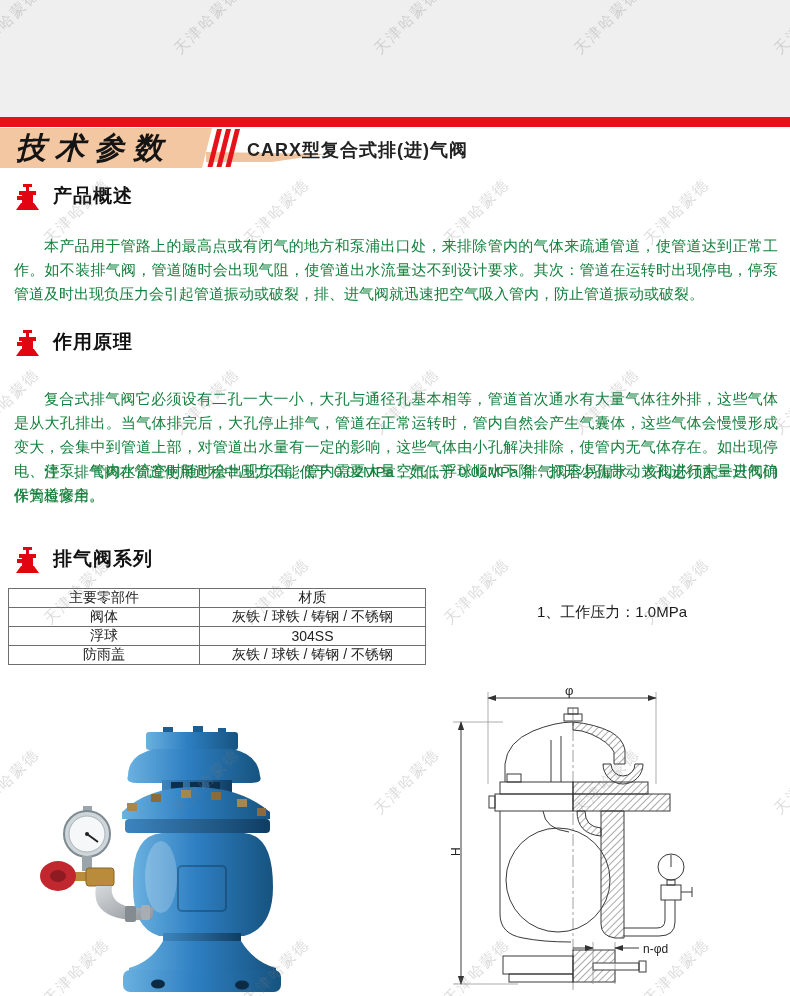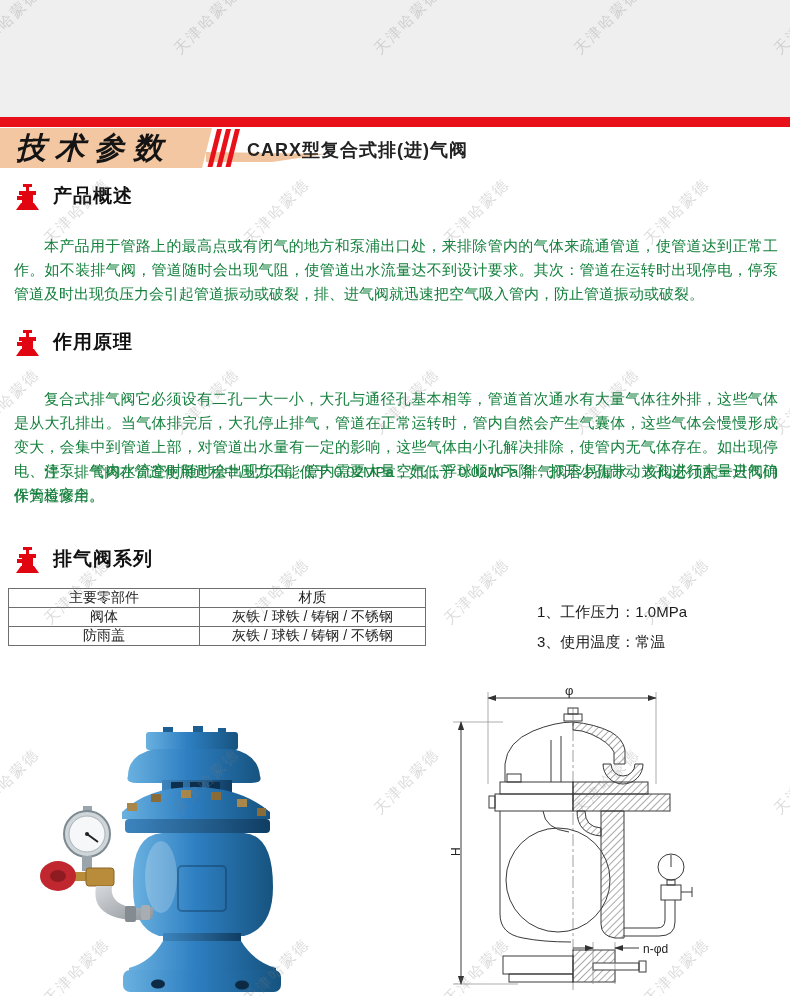--- a/index.html
+++ b/index.html
@@ -101,29 +101,32 @@
   <tbody>
       <tr>
     <th class="c1">主要零部件</th>
     <th>材质</th>
   </tr>
   <tr>
     <td class="c1">阀体</td>
     <td>灰铁 / 球铁 / 铸钢 / 不锈钢</td>
   </tr>
   <tr>
+    <td class="c1">浮球</td>
+    <td>304SS</td>
+  </tr>
+  <tr>
     <td class="c1">防雨盖</td>
     <td>灰铁 / 球铁 / 铸钢 / 不锈钢</td>
   </tr>
 </tbody>
   </table>
 
 <div class="spec-list">
   <div>1、工作压力：1.0MPa</div>
-  <div>3、使用温度：常温</div>
 </div>
 
 <div class="photo-wrap">
 <svg width="322" height="274" viewBox="0 0 322 274">
   <defs>
     <linearGradient id="gBody" x1="0" y1="0" x2="1" y2="0">
       <stop offset="0" stop-color="#6ab1e0"></stop>
           <stop offset="0.45" stop-color="#2e7fc2"></stop>
           <stop offset="1" stop-color="#16537f"></stop>
     </linearGradient>

